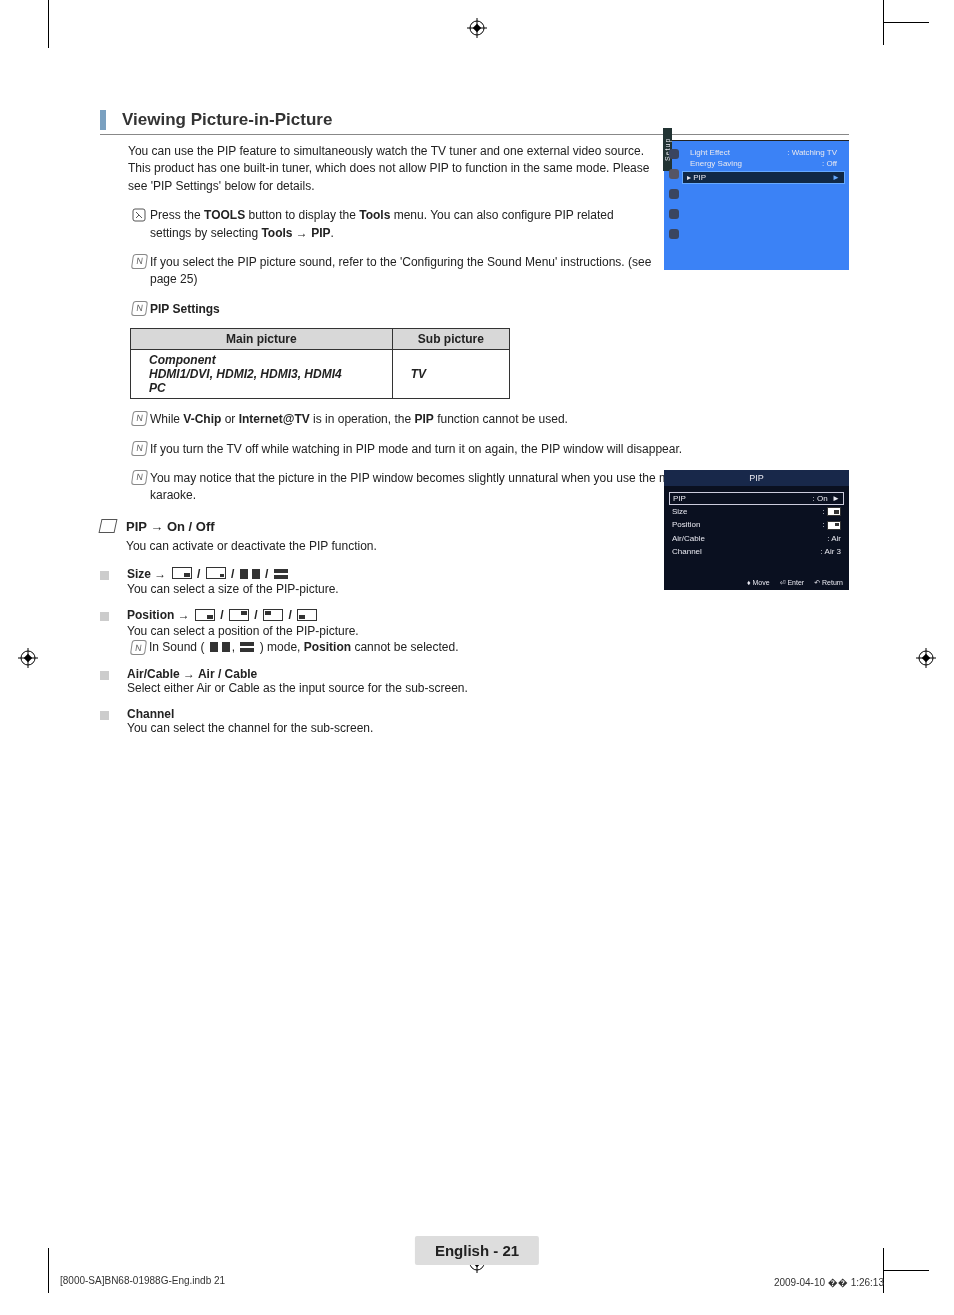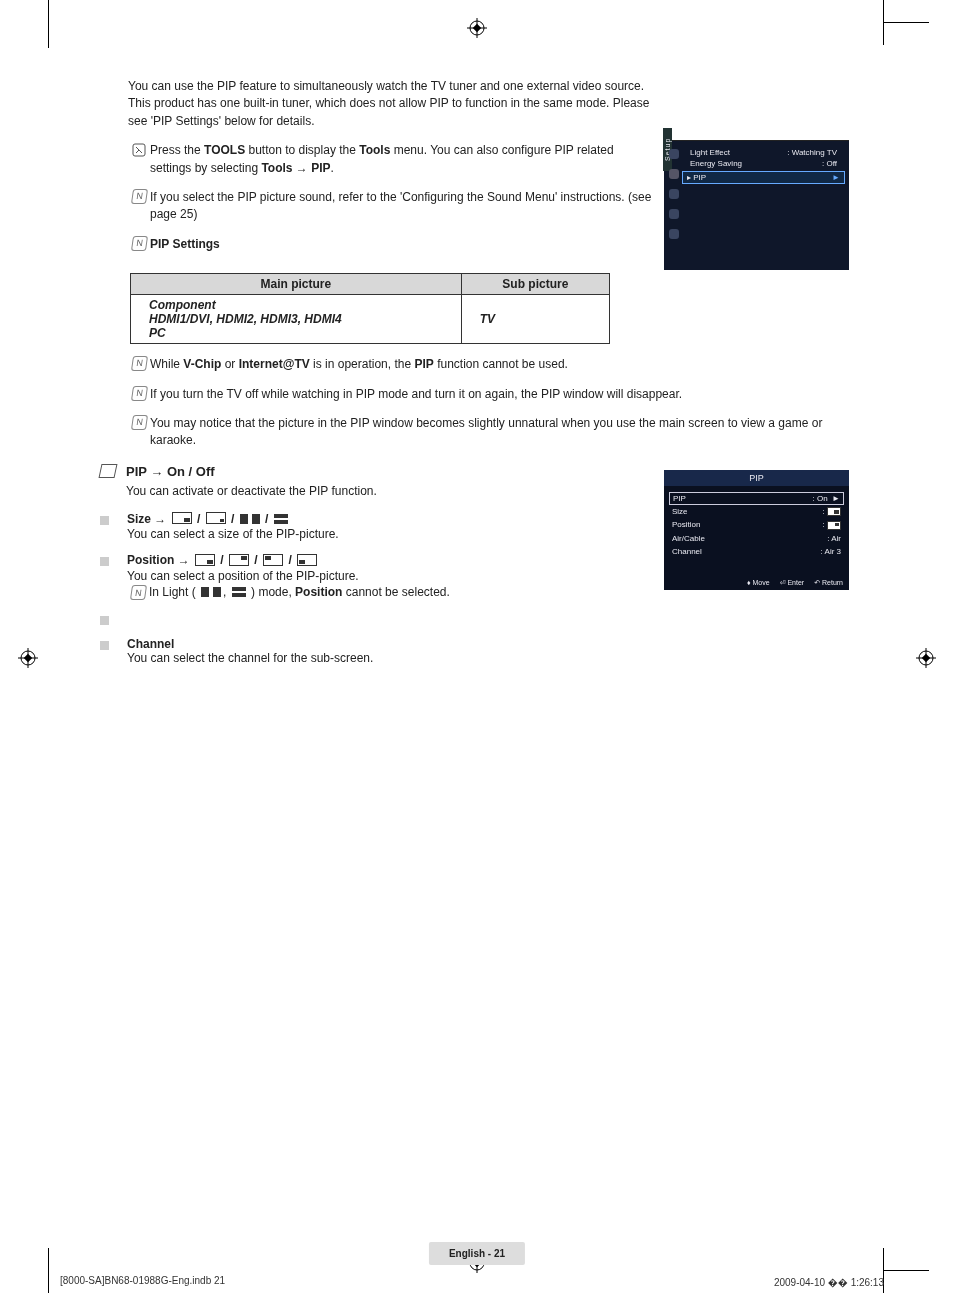--- a/index.html
+++ b/index.html
@@ -53,21 +53,21 @@
   .note-ic {
     width:15px;height:15px;border:1px solid #888;border-radius:3px;
     font-size:9px; display:flex;align-items:center;justify-content:center;
     color:#666; transform: skewX(-8deg);
   }
   .tool-ic {
     width:15px;height:15px; display:flex;align-items:center;justify-content:center;
   }
   .bold { font-weight: bold; }
   table.pip {
-    border-collapse: collapse; margin-top:20px; margin-left:30px; width: 480px;
+    border-collapse: collapse; margin-top:10px; margin-left:30px; width: 380px;
   }
   table.pip th, table.pip td {
     border:1px solid #333; padding:3px 18px; font-size:12px;
   }
   table.pip th { background:#d8d8d8; font-weight:bold; text-align:center;}
   table.pip td { text-align:left; font-weight:bold;font-style:italic; }
   table.pip td.sub { text-align:left; }
   .q-row { display:flex; align-items:center; margin-top:14px; }
   .q-ic { width:16px;height:14px; margin-right:10px; background:#fff;border:1px solid #555;transform:skewX(-12deg);}
   .q-text { font-weight:bold; font-size:13px;}
@@ -77,21 +77,21 @@
   .sz-ic { display:inline-block; vertical-align:middle; margin:0 2px;}
   .sz-box { width:20px;height:12px;border:1px solid #333;display:inline-block;position:relative;background:#fff;}
   .sz-box .fill { position:absolute; background:#333;}
   .pos-box { width:20px;height:12px;border:1px solid #333;display:inline-block;position:relative;background:#fff;}
   .pos-box .dot { position:absolute; width:6px;height:4px;background:#333;}
   .dbl-box { width:20px;height:10px;display:inline-block;position:relative;}
   .dbl-box span{position:absolute;top:0;width:8px;height:10px;background:#333;}
 
   .osd1 {
     position:absolute; top:70px; right:0; width:185px; height:130px;
-    background:#0f172a; color:#e8e8f0; font-size:8px; padding:6px 8px 6px 22px;
+    background:#3b82f6; color:#e8e8f0; font-size:8px; padding:6px 8px 6px 22px;
     border-top:1px solid #222;
   }
   .osd1 .side {
     position:absolute; left:2px; top:0; bottom:0; width:16px;
     display:flex; flex-direction:column; align-items:center; padding-top:8px;gap:10px;
   }
   .osd1 .side .dot{width:10px;height:10px;border-radius:3px;background:#3a4560;}
   .osd1 .rowo{display:flex;justify-content:space-between;padding:1px 4px;}
   .osd1 .sel{background:#102845;border:1px solid #6af;padding:1px 4px;margin:2px -4px;}
   .osd1 .setup{position:absolute;left:-1px;top:30px;font-size:7px;transform:rotate(-90deg);transform-origin:left top;letter-spacing:1px;background:#233;padding:1px 10px;}
@@ -102,21 +102,21 @@
     background:#0a1020; color:#e8e8f0; font-size:8px;
   }
   .osd2 .hd{background:#18284a;text-align:center;padding:3px 0;font-size:9px;}
   .osd2 .bd{padding:6px 8px 18px 8px;}
   .osd2 .rowo{display:flex;justify-content:space-between;padding:2px 0;}
   .osd2 .sel{border:1px solid #ccd; padding:1px 3px;margin:0 -3px;}
   .osd2 .ft{display:flex;justify-content:flex-end;gap:10px;padding:3px 6px;font-size:7px;background:#0a1020;}
 
   .page-foot {
     position:absolute; bottom:50px; left:50%; transform:translateX(-50%);
-    background:#ddd; padding:6px 20px; border-radius:2px; font-weight:bold; font-size:10px;
+    background:#ddd; padding:6px 20px; border-radius:2px; font-weight:bold; font-size:15px;
   }
   .print-foot {
     position:absolute; bottom:26px; left:60px; right:70px;
     display:flex; justify-content:space-between; font-size:10px; color:#333;
   }
 </style>
 </head>
 <body>
 
 <div class="reg-mark reg-top">
@@ -176,20 +176,24 @@
     <div class="rowo">
         <span>Energy Saving</span>
         <span>: Off</span>
       </div>
     <div class="rowo sel">
         <span>▸ <span>PIP</span></span>
         <span class="arrow">►</span>
       </div>
   </div>
 
+  <div class="section-title">
+    <div class="bar"></div>
+    <span>Viewing Picture-in-Picture</span>
+  </div>
 
   <div class="body" style="max-width:530px;">
     <span>You can use the PIP feature to simultaneously watch the TV tuner and one external video source. This product has one built-in tuner, which does not allow PIP to function in the same mode. Please see 'PIP Settings' below for details.</span>
   </div>
 
   <div class="body" style="max-width:530px;">
     <div class="row">
       <div class="ic">
           <span class="tool-ic">
             <svg width="14" height="14" viewBox="0 0 14 14">
@@ -314,31 +318,35 @@
       <span class="bold"> / </span>
       <span class="sz-ic"><span class="pos-box"><span class="dot" style="left:1px;top:1px;"></span></span></span>
       <span class="bold"> / </span>
       <span class="sz-ic"><span class="pos-box"><span class="dot" style="left:1px;bottom:1px;"></span></span></span>
       <div>You can select a position of the PIP-picture.</div>
       <div class="row" style="margin-top:2px;">
         <div class="ic">
             <span class="note-ic">N</span>
           </div>
         <div class="tx">
-          <span>In Light (</span>
+          <span>In Sound (</span>
           <span class="sz-ic"><span class="dbl-box"><span style="left:0;"></span><span style="right:0;"></span></span></span>,
           <span class="sz-ic"><span class="dbl-box" style="width:14px;"><span style="left:0;width:14px;height:4px;"></span><span style="left:0;top:6px;width:14px;height:4px;"></span></span></span>
           <span>) mode, </span><span class="bold">Position</span><span> cannot be selected.</span>
         </div>
       </div>
     </div>
   </div>
 
   <div class="sq-row">
     <div class="sq-ic"></div>
+    <div>
+      <div class="bold">Air/Cable → Air / Cable</div>
+      <div>Select either Air or Cable as the input source for the sub-screen.</div>
+    </div>
   </div>
 
   <div class="sq-row">
     <div class="sq-ic"></div>
     <div>
       <div class="bold">Channel</div>
       <div>You can select the channel for the sub-screen.</div>
     </div>
   </div>
 

